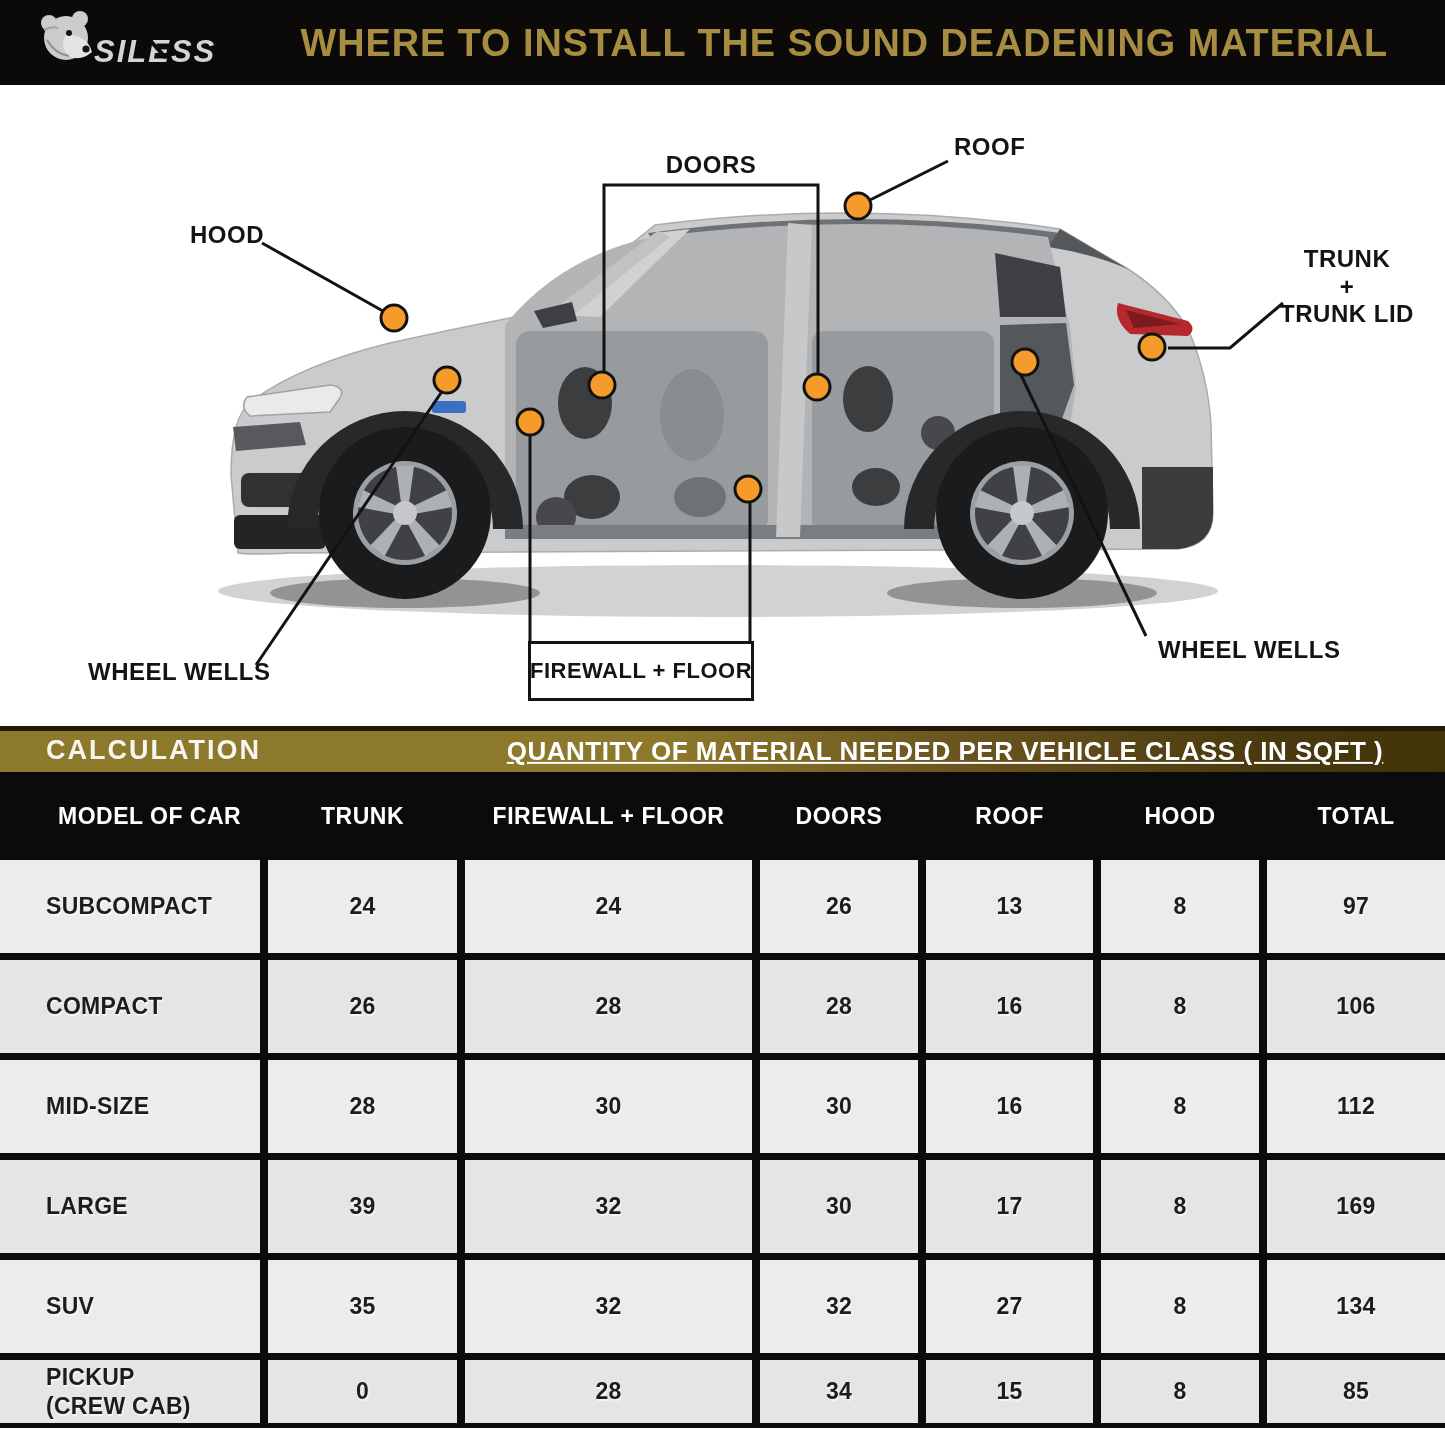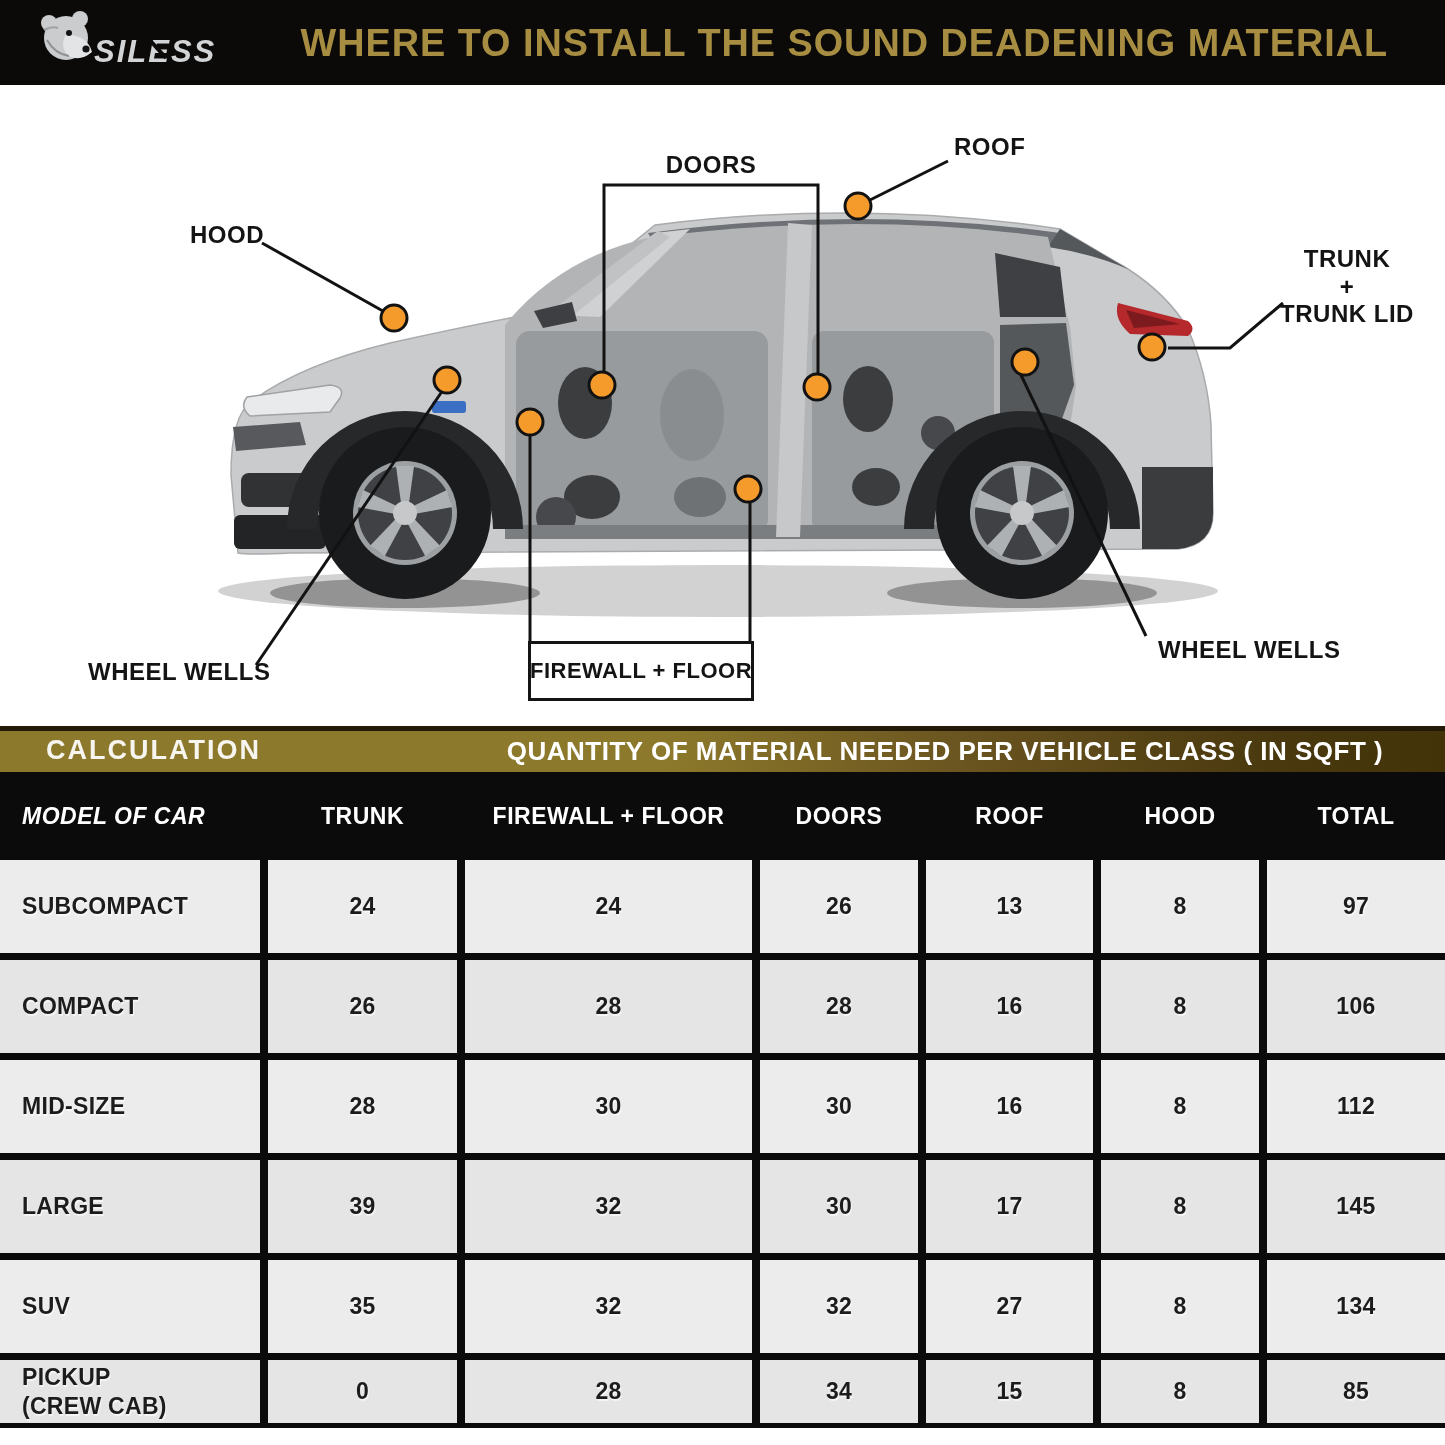--- a/index.html
+++ b/index.html
@@ -44,47 +44,47 @@
     background:linear-gradient(90deg,#8d792b 0%,#8d792b 46%,#6b5520 66%,#4a390f 88%,#423309 100%);
     border-top:5px solid #221a06;
   }
   .calc-title {
     position:absolute; left:46px; top:50%; transform:translateY(-54%);
     color:#f7f5ef; font-size:27px; font-weight:800; letter-spacing:2px;
   }
   .calc-sub {
     position:absolute; left:470px; top:50%; transform:translateY(-52%);
     width:950px; text-align:center;
-    color:#ffffff; font-size:26px; font-weight:800; letter-spacing:.5px; white-space:nowrap;
+    color:#ffffff; font-size:26px; font-weight:800; letter-spacing:.5px; white-space:nowrap;text-decoration:underline;
   }
 
   
   .calc-table { position:absolute; left:0; top:772px; width:1445px; background:#0b0b0b; }
   .t-head, .t-row {
     display:grid;
     grid-template-columns:260px 189px 287px 158px 167px 158px 178px;
     column-gap:8px;
   }
   .t-head { height:88px; align-items:center; background:#0b0b0b; }
   .th {
     color:#ffffff; font-size:23px; font-weight:800; letter-spacing:.5px;
     text-align:center; white-space:nowrap;
   }
-  .th.model-col { text-align:left; padding-left:22px;font-style:italic; }
+  .th.model-col { text-align:left; padding-left:58px; }
   .t-body { background:#0b0b0b; padding-bottom:5px; }
   .t-row { height:93px; margin-bottom:7px; }
   .t-row:last-child { height:63px; margin-bottom:0; }
   .t-row.light .td { background:#ececec; }
   .t-row.dark  .td { background:#e5e5e5; }
   .td {
     display:flex; align-items:center; justify-content:center;
     color:#1c1c1c; font-size:23px; font-weight:800; letter-spacing:.3px;
     text-shadow:1px 2px 1px rgba(255,255,255,.65);
   }
-  .td.model-cell { justify-content:flex-start; padding-left:22px; text-align:left; white-space:pre-line; line-height:1.25; }
+  .td.model-cell { justify-content:flex-start; padding-left:46px; text-align:left; white-space:pre-line; line-height:1.25; }
 </style>
 </head>
 <body>
 
 <div class="page">
 
   <div class="top-header">
     <div class="logo-wrap">
       <svg width="235" height="66" viewBox="0 0 235 66">
         <g>
@@ -267,21 +267,21 @@
         <div class="td">8</div>
         <div class="td">112</div>
       </div>
       <div class="t-row dark">
         <div class="td model-cell">LARGE</div>
         <div class="td">39</div>
         <div class="td">32</div>
         <div class="td">30</div>
         <div class="td">17</div>
         <div class="td">8</div>
-        <div class="td">145</div>
+        <div class="td">169</div>
       </div>
       <div class="t-row light">
         <div class="td model-cell">SUV</div>
         <div class="td">35</div>
         <div class="td">32</div>
         <div class="td">32</div>
         <div class="td">27</div>
         <div class="td">8</div>
         <div class="td">134</div>
       </div>

